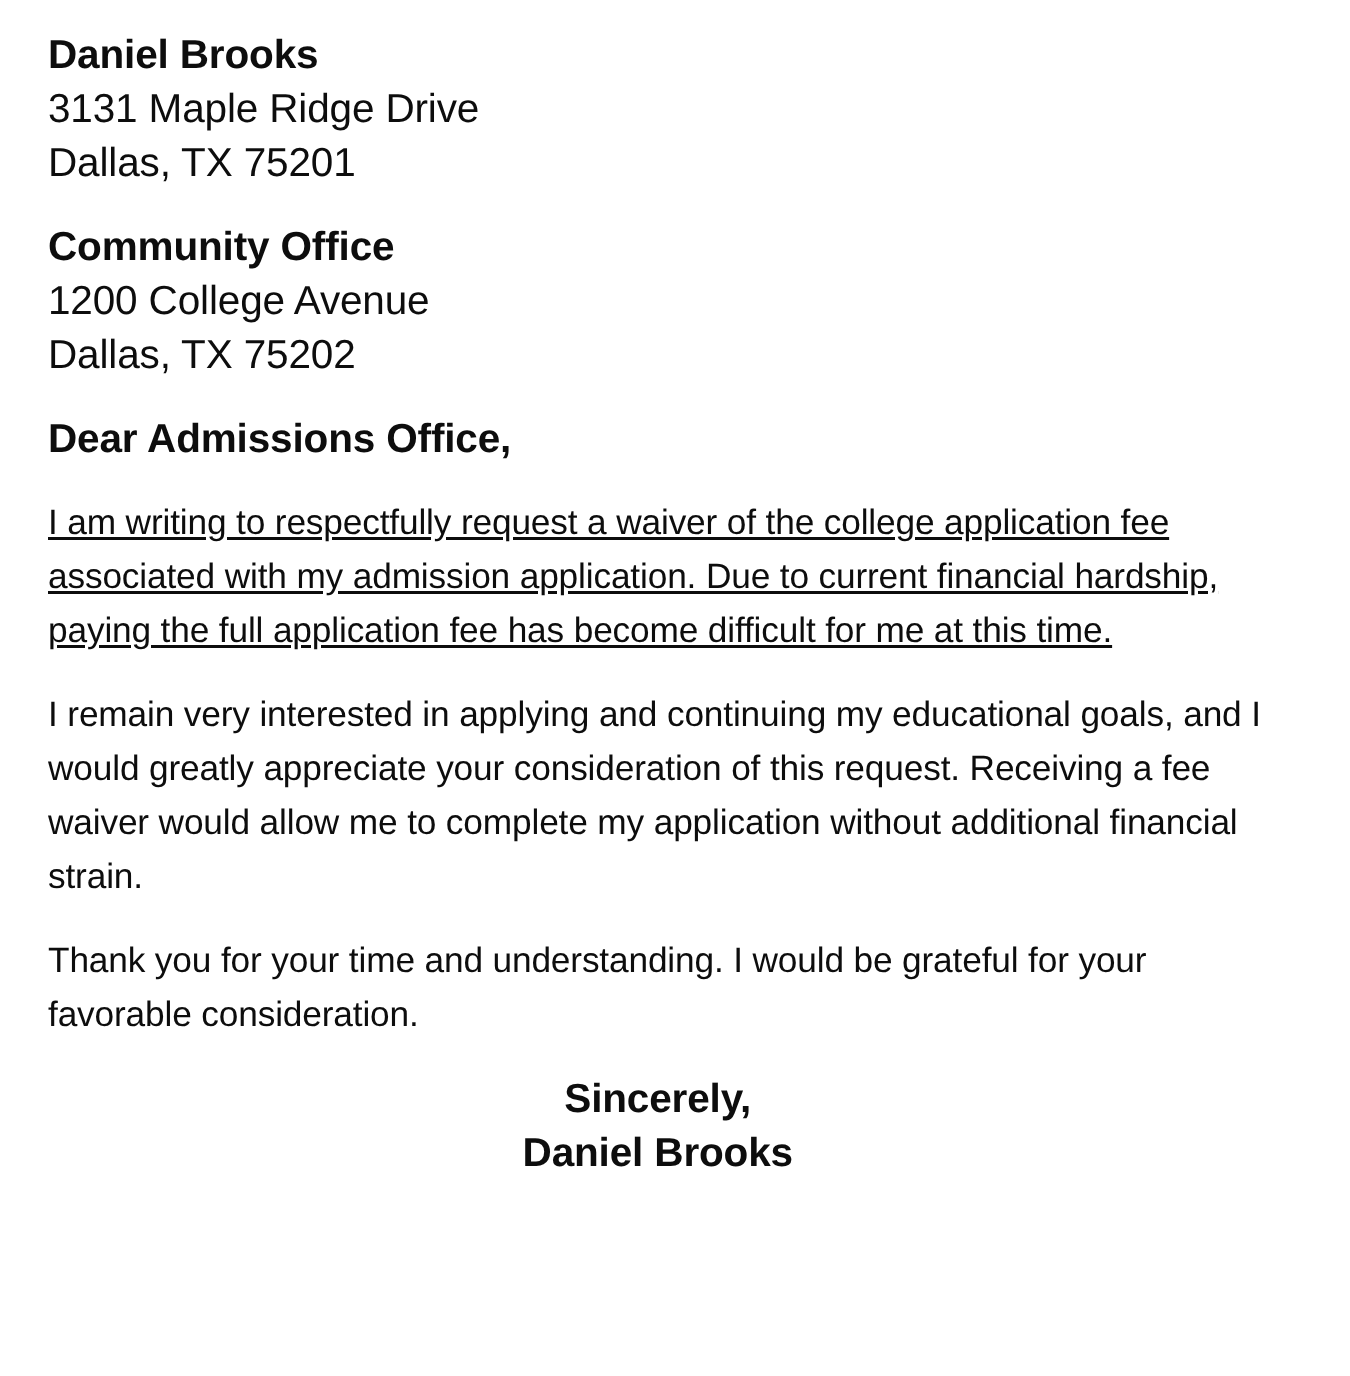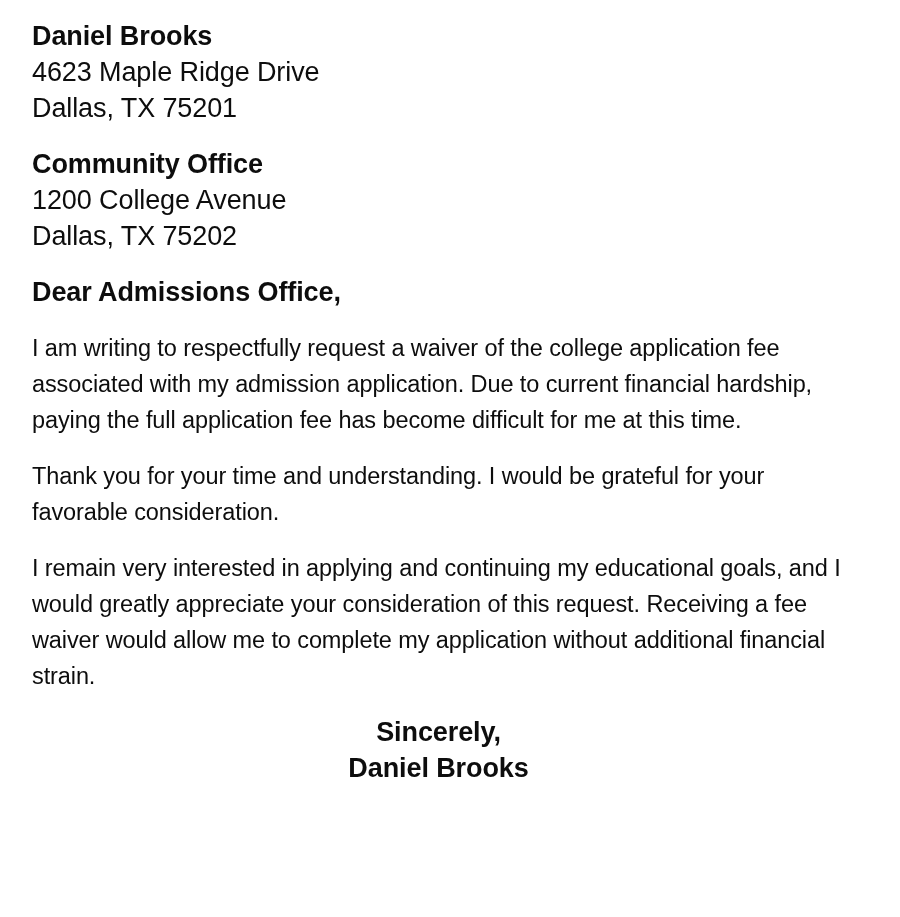--- a/index.html
+++ b/index.html
@@ -48,46 +48,46 @@
     text-align: center;
   }
 </style>
 </head>
 <body>
 
 <div class="letter">
 
   <div class="block">
     <div class="line bold">Daniel Brooks</div>
-    <div class="line">4623 Maple Ridge Drive</div>
+    <div class="line">3131 Maple Ridge Drive</div>
     <div class="line">Dallas, TX 75201</div>
   </div>
 
 
   <div class="block">
     <div class="line bold">Community Office</div>
     <div class="line">1200 College Avenue</div>
     <div class="line">Dallas, TX 75202</div>
   </div>
 
 
   <div class="block">
     <div class="line bold">Dear Admissions Office,</div>
   </div>
 
   <div class="block">
-    <p class="para" style="margin:0;">I am writing to respectfully request a waiver of the college application fee associated with my admission application. Due to current financial hardship, paying the full application fee has become difficult for me at this time.</p>
+    <p class="para" style="margin:0;text-decoration:underline;">I am writing to respectfully request a waiver of the college application fee associated with my admission application. Due to current financial hardship, paying the full application fee has become difficult for me at this time.</p>
+  </div>
+
+  <div class="block">
+    <p class="para" style="margin:0;">I remain very interested in applying and continuing my educational goals, and I would greatly appreciate your consideration of this request. Receiving a fee waiver would allow me to complete my application without additional financial strain.</p>
   </div>
 
   <div class="block">
     <p class="para" style="margin:0;">Thank you for your time and understanding. I would be grateful for your favorable consideration.</p>
-  </div>
-
-  <div class="block">
-    <p class="para" style="margin:0;">I remain very interested in applying and continuing my educational goals, and I would greatly appreciate your consideration of this request. Receiving a fee waiver would allow me to complete my application without additional financial strain.</p>
   </div>
 
   <div class="block sig-block">
     <div class="line bold">Sincerely,</div>
     <div class="line bold">Daniel Brooks</div>
   </div>
 
 </div>
 
 </body></html>

